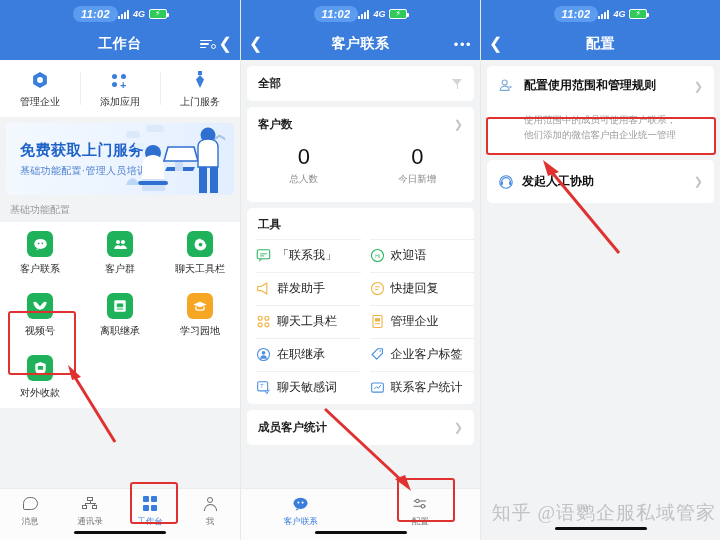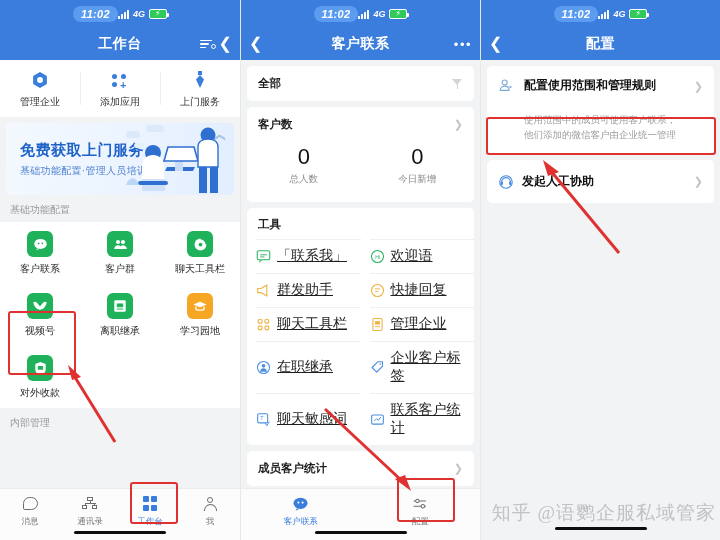--- a/index.html
+++ b/index.html
@@ -155,21 +155,21 @@
   .stat { flex: 1; text-align: center; }
   .stat-num { font-size: 22px; color: #111; font-weight: 500; }
   .stat-lbl { font-size: 9.5px; color: #8a8a8a; margin-top: 3px; }
   .tools-head { font-size: 11.5px; color: #1f1f1f; font-weight: bold;
                 padding: 9px 11px 7px; }
   .tools-grid { display: grid; grid-template-columns: 1fr 1fr; }
   .tool { display: flex; align-items: center; gap: 6px; padding: 8px 9px;
           position: relative; }
   .tool:before { content:""; position:absolute; left:9px; right:0; top:0;
                  height:1px; background:#f0f0f0; }
-  .tool-lbl { font-size: 14px; color: #1f1f1f; text-decoration: underline; }
+  .tool-lbl { font-size: 12px; color: #1f1f1f; }
   .tico { width: 15px; height: 15px; flex: 0 0 15px; position: relative; }
 
   
   .cfg-item { display: flex; gap: 11px; padding: 11px 11px 12px;
               align-items: flex-start; }
   .cfg-main { flex: 1; }
   .cfg-title { font-size: 12px; color: #111; font-weight: bold; }
   .cfg-desc { font-size: 9.5px; color: #9b9b9b; margin-top: 19px; line-height: 1.55; }
   .cfg-row2 { display: flex; align-items: center; gap: 9px; padding: 13px 11px; }
   .cfg-row2 .r2-title { flex: 1; font-size: 12px; color: #111; font-weight: bold; }
@@ -341,21 +341,20 @@
               <path d="M10 1l8 3v8c0 5-4 8-8 9-4-1-8-4-8-9V4z" fill="#fff"></path>
               <rect x="6" y="7" width="8" height="6" rx="1" fill="#20b25b"></rect>
             </svg>
           </div>
           <div class="gi-label">对外收款</div>
         </div>
         <div class="gitem"></div>
         <div class="gitem"></div>
       </div>
 
-      <div class="sec-title">内部管理</div>
 
       <div class="hl-box" style="left:8px; top:251px; width:68px; height:64px;"></div>
       <svg class="arrow-svg" style="left:60px; top:300px; width:70px; height:90px;" viewBox="0 0 70 90">
         <line x1="55" y1="82" x2="13" y2="14" stroke="#e03131" stroke-width="3"></line>
         <polygon points="8,5 21,17 12,20" fill="#e03131"></polygon>
       </svg>
     </div>
 
     <div class="tabbar">
       <div class="tab">

